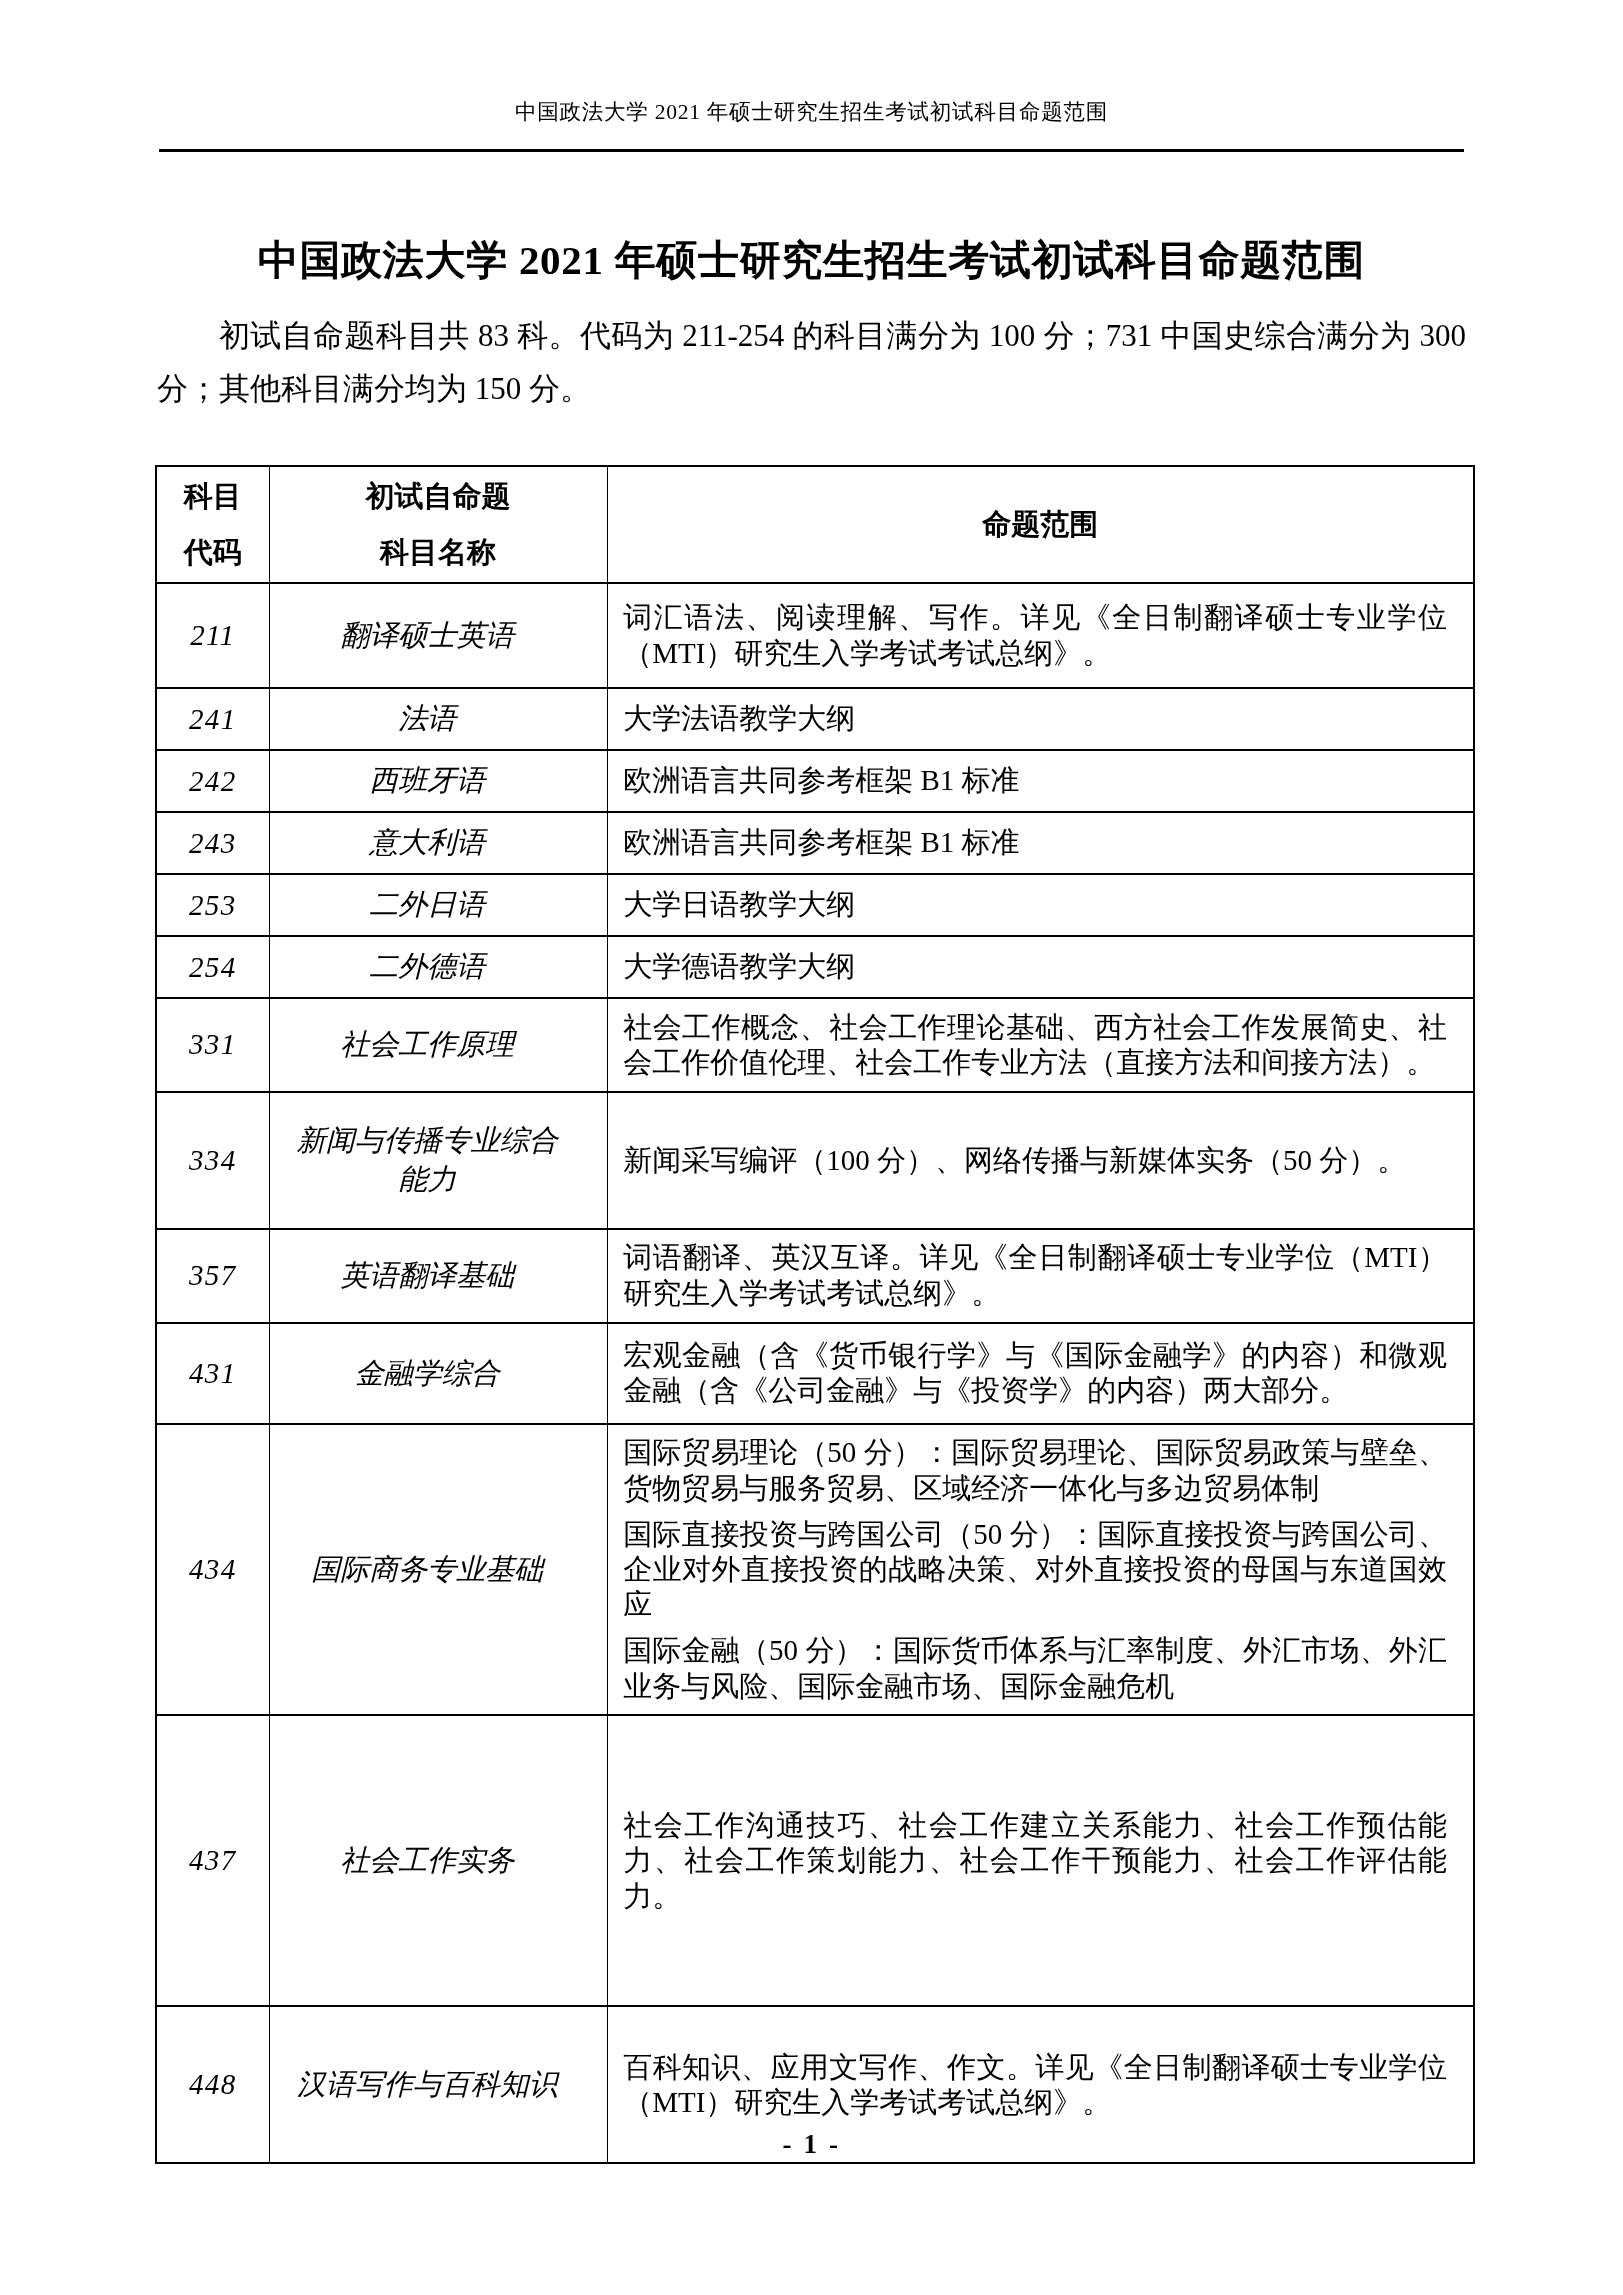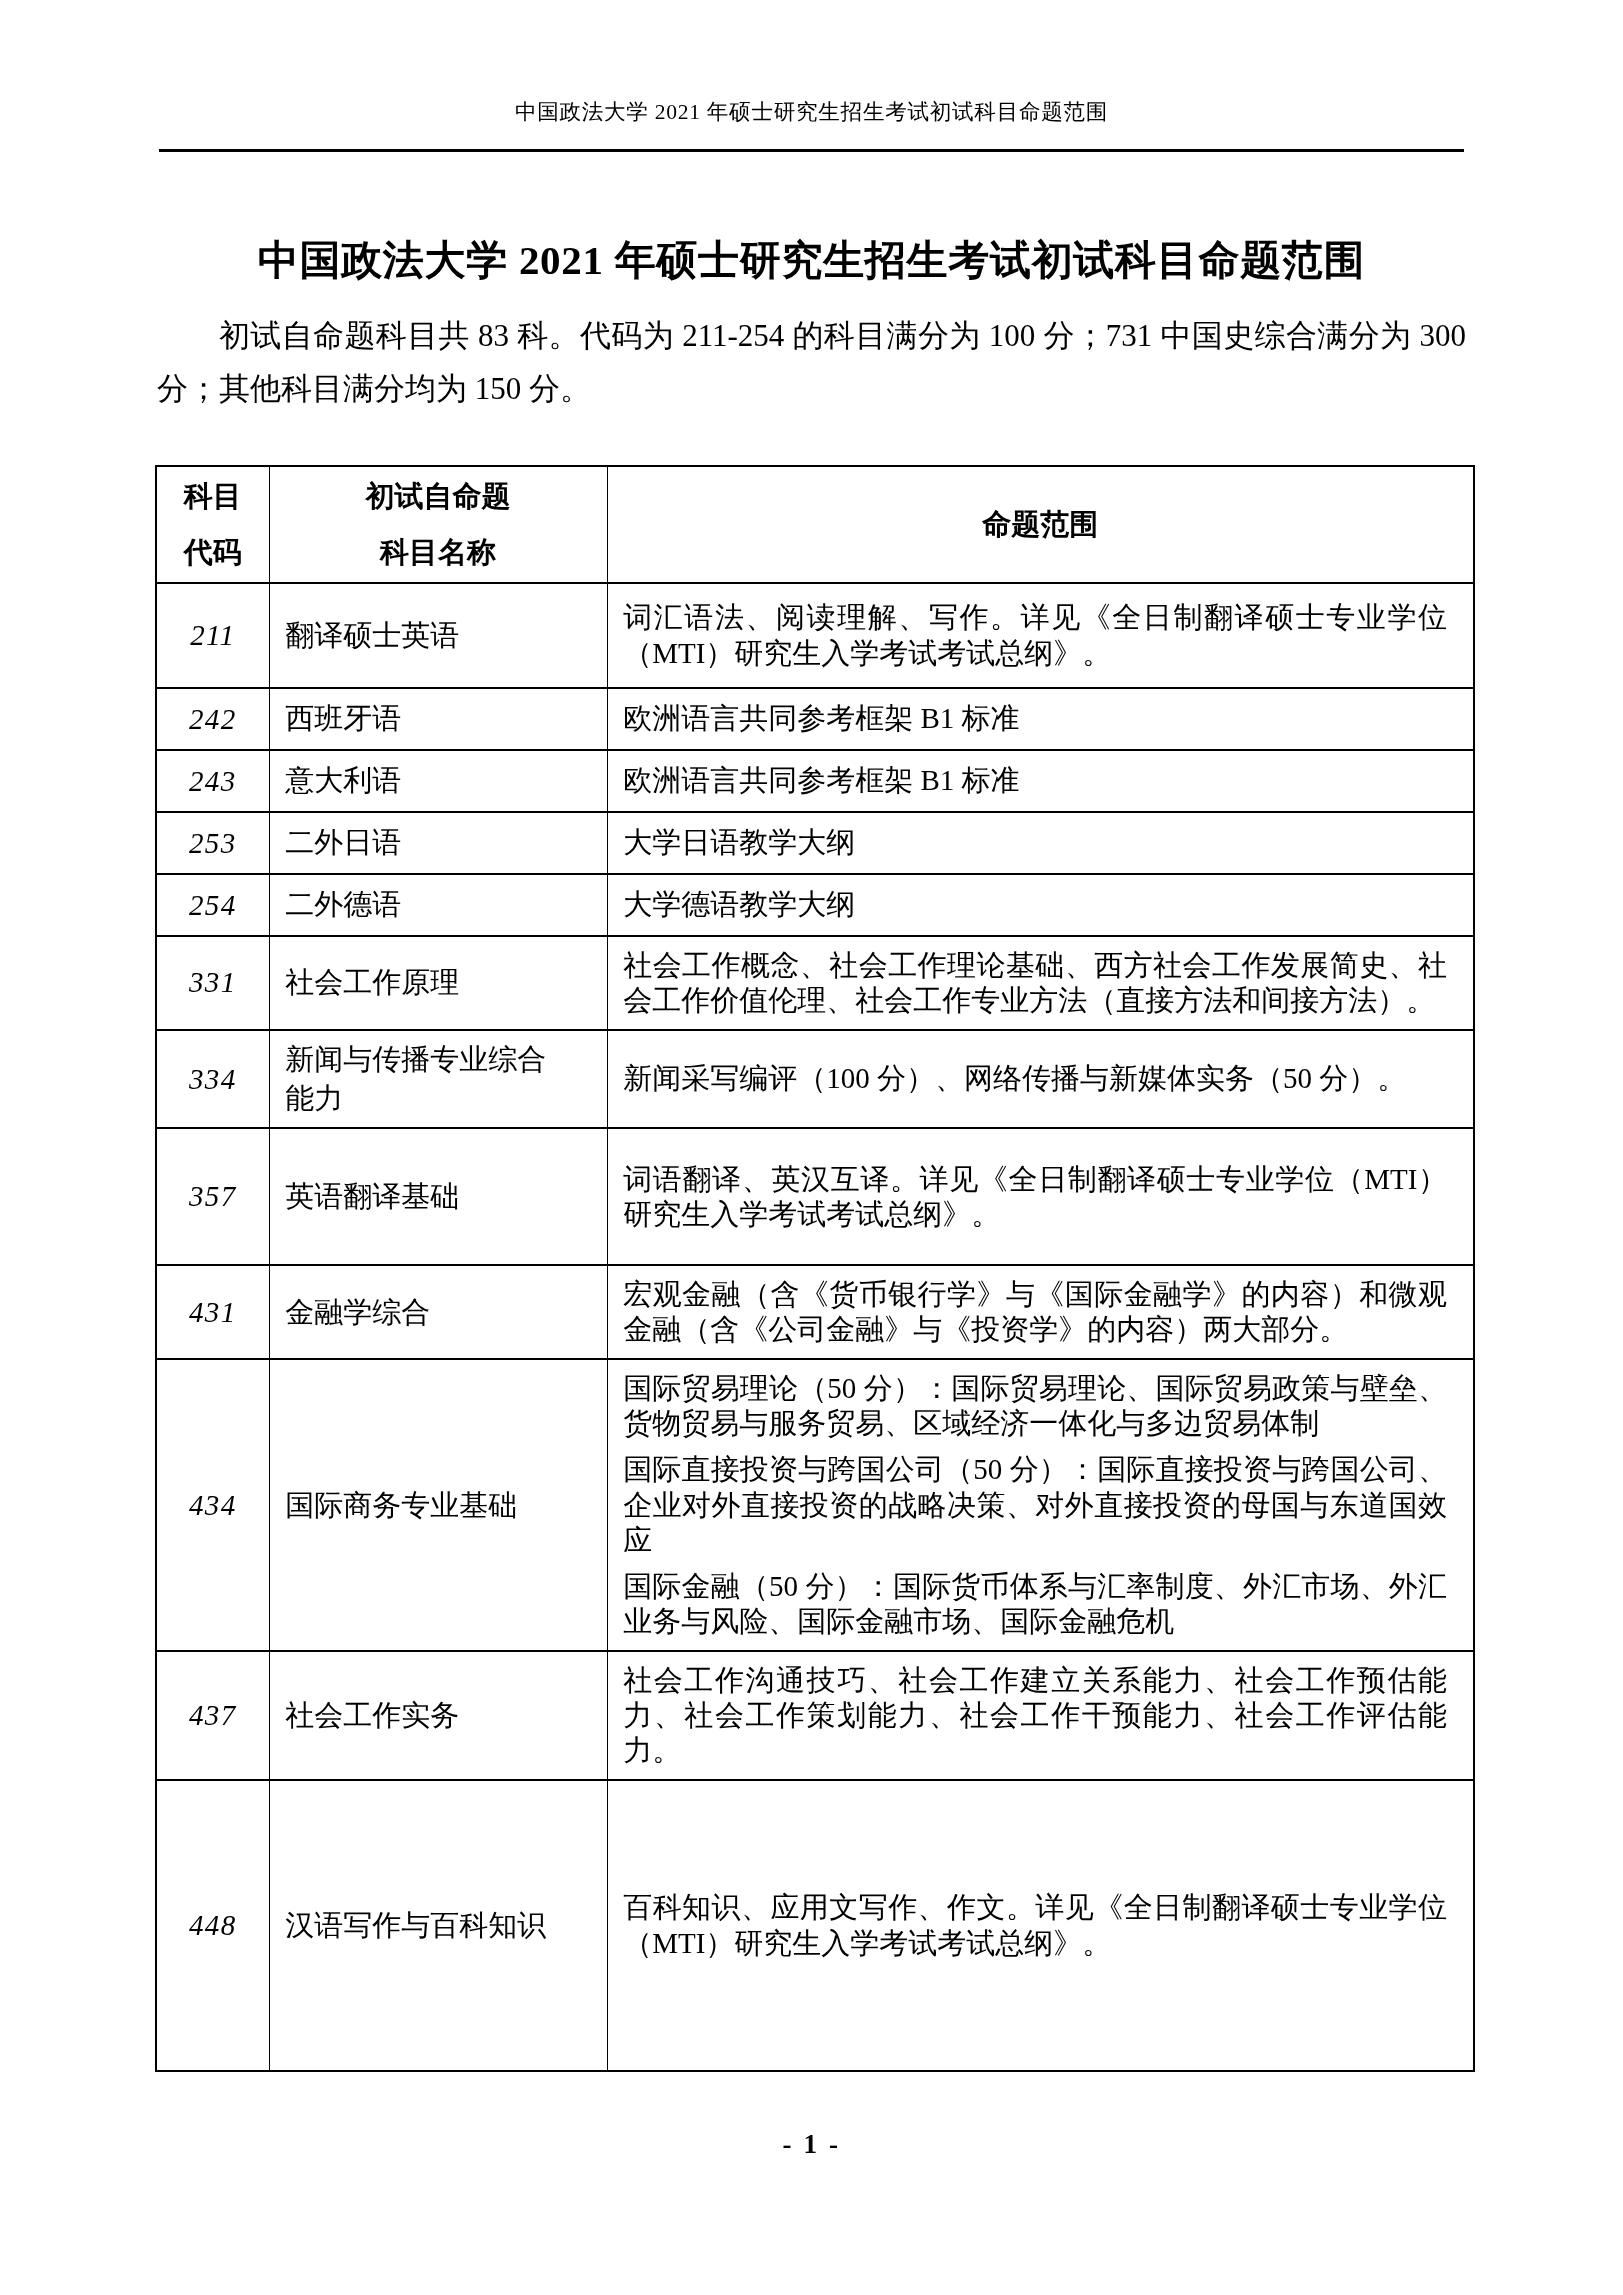--- a/index.html
+++ b/index.html
@@ -86,23 +86,24 @@
   }
   .hline { line-height: 1.15; }
   .hline + .hline { margin-top: 22px; }
   .col-code {
     text-align: center;
     padding: 9.2px 5.2px;
     letter-spacing: 1.3px;
     font-style: italic;
   }
   .col-name {
-    text-align: left;
+    text-align: center;
     padding: 9.2px 37px 9.2px 15.7px;
     line-height: 1.35;
+    font-style: italic;
   }
   .col-scope {
     text-align: left;
     padding: 10.5px 26px 10.5px 15.7px;
     line-height: 1.22;
     text-align: justify;
   }
   .col-scope p { margin: 0; }
   .col-scope p + p { margin-top: 10.5px; }
   
@@ -169,20 +170,27 @@
     <tbody id="table-body">
   <tr>
     <td class="col-code">211</td>
     <td class="col-name">翻译硕士英语</td>
     <td class="col-scope">
             <p>词汇语法、阅读理解、写作。详见《全日制翻译硕士专业学位（MTI）研究生入学考试考试总纲》。</p>
           </td>
   </tr>
 
 
+  <tr>
+    <td class="col-code">241</td>
+    <td class="col-name">法语</td>
+    <td class="col-scope">
+            <p>大学法语教学大纲</p>
+          </td>
+  </tr>
 
   <tr>
     <td class="col-code">242</td>
     <td class="col-name">西班牙语</td>
     <td class="col-scope">
             <p>欧洲语言共同参考框架 B1 标准</p>
           </td>
   </tr>
 
   <tr>

